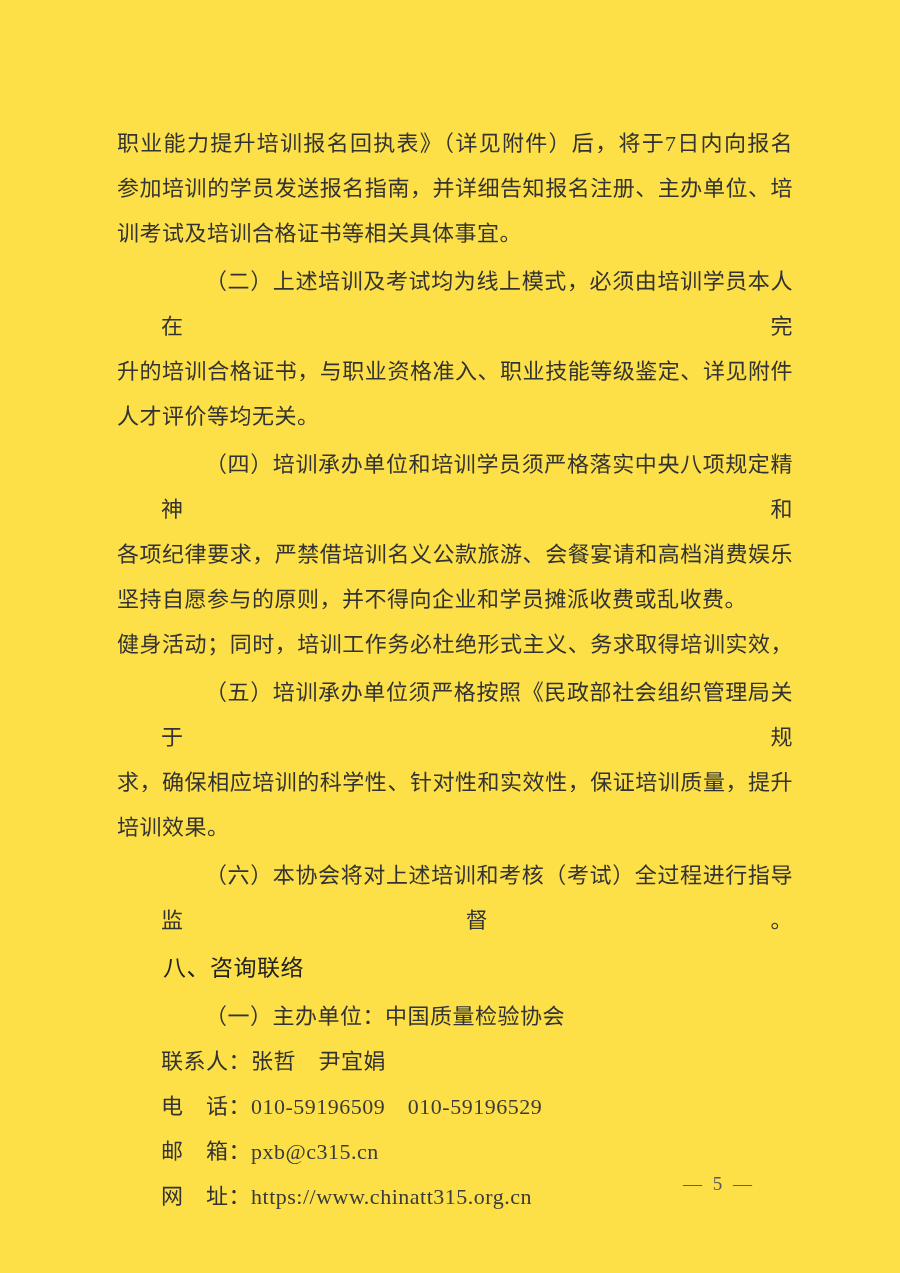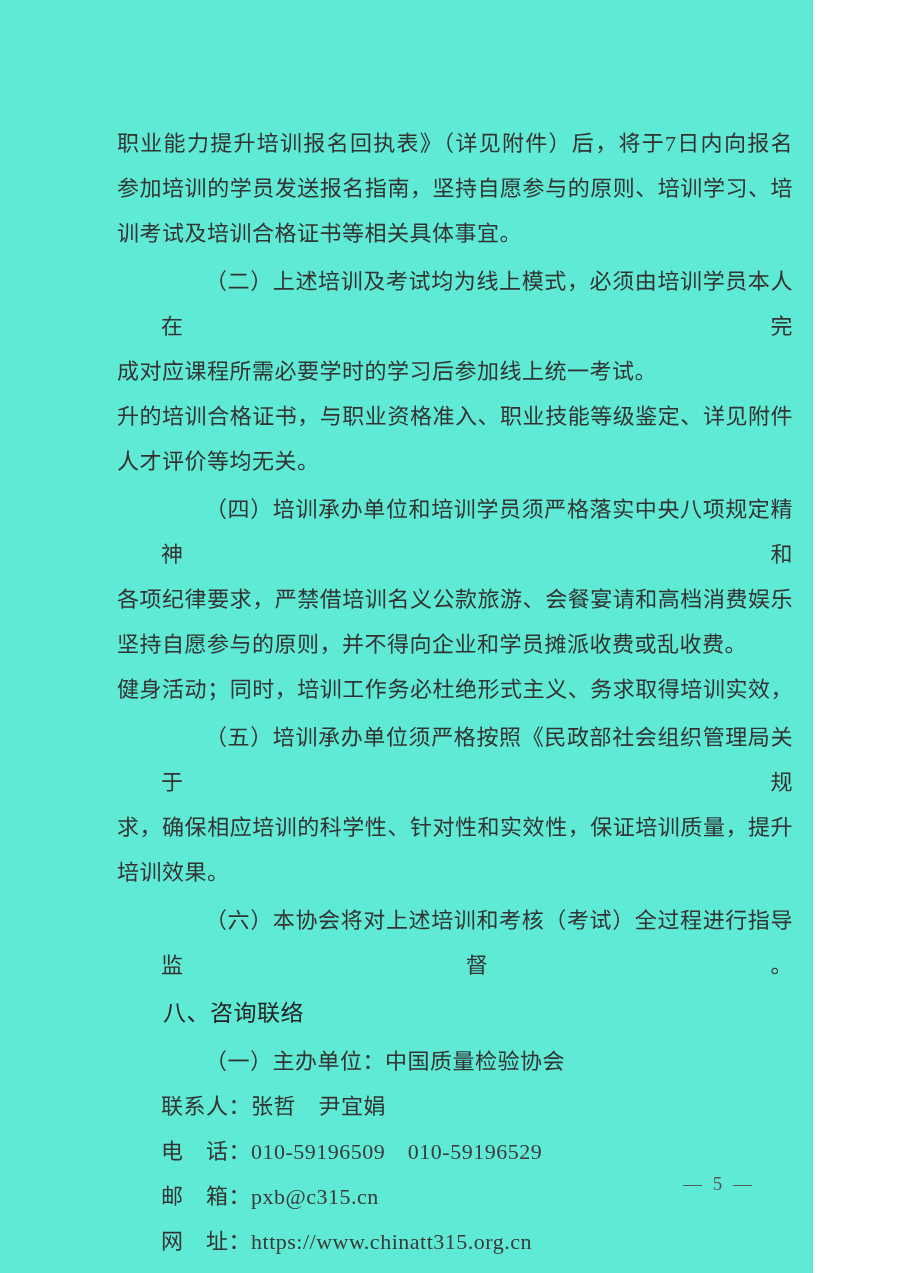--- a/index.html
+++ b/index.html
@@ -2,27 +2,26 @@
 <html lang="zh-CN"><head>
 <meta charset="utf-8">
 <style>
   html, body {
     margin: 0;
     padding: 0;
     background: #ffffff;
   }
   .page {
     position: relative;
-    width: 765px;
+    width: 900px;
     height: 1273px;
-    background: #5eead4;
+    background: #fde047;
     overflow: hidden;
     font-family: "Liberation Serif", "DejaVu Serif", serif;
     color: #333333;
-    padding-left: 48px;
   }
   .text-block {
     position: absolute;
     left: 117px;
     top: 121px;
     width: 676px;
   }
   .line {
     font-size: 22px;
     line-height: 45px;
@@ -66,27 +65,26 @@
   }
 </style>
 </head>
 <body>
 
 <div class="page">
   <main class="text-block">
 
     <section>
       <div class="line fill">职业能力提升培训报名回执表》（详见附件）后，将于7日内向报名</div>
-      <div class="line fill">参加培训的学员发送报名指南，坚持自愿参与的原则、培训学习、培</div>
+      <div class="line fill">参加培训的学员发送报名指南，并详细告知报名注册、主办单位、培</div>
       <div class="line">训考试及培训合格证书等相关具体事宜。</div>
     </section>
 
     <section>
       <div class="line fill indent para-start">（二）上述培训及考试均为线上模式，必须由培训学员本人在完</div>
-      <div class="line">成对应课程所需必要学时的学习后参加线上统一考试。</div>
     </section>
 
     <section>
       <div class="line fill">升的培训合格证书，与职业资格准入、职业技能等级鉴定、详见附件</div>
       <div class="line">人才评价等均无关。</div>
     </section>
 
     <section>
       <div class="line fill indent para-start">（四）培训承办单位和培训学员须严格落实中央八项规定精神和</div>
       <div class="line fill">各项纪律要求，严禁借培训名义公款旅游、会餐宴请和高档消费娱乐</div>

